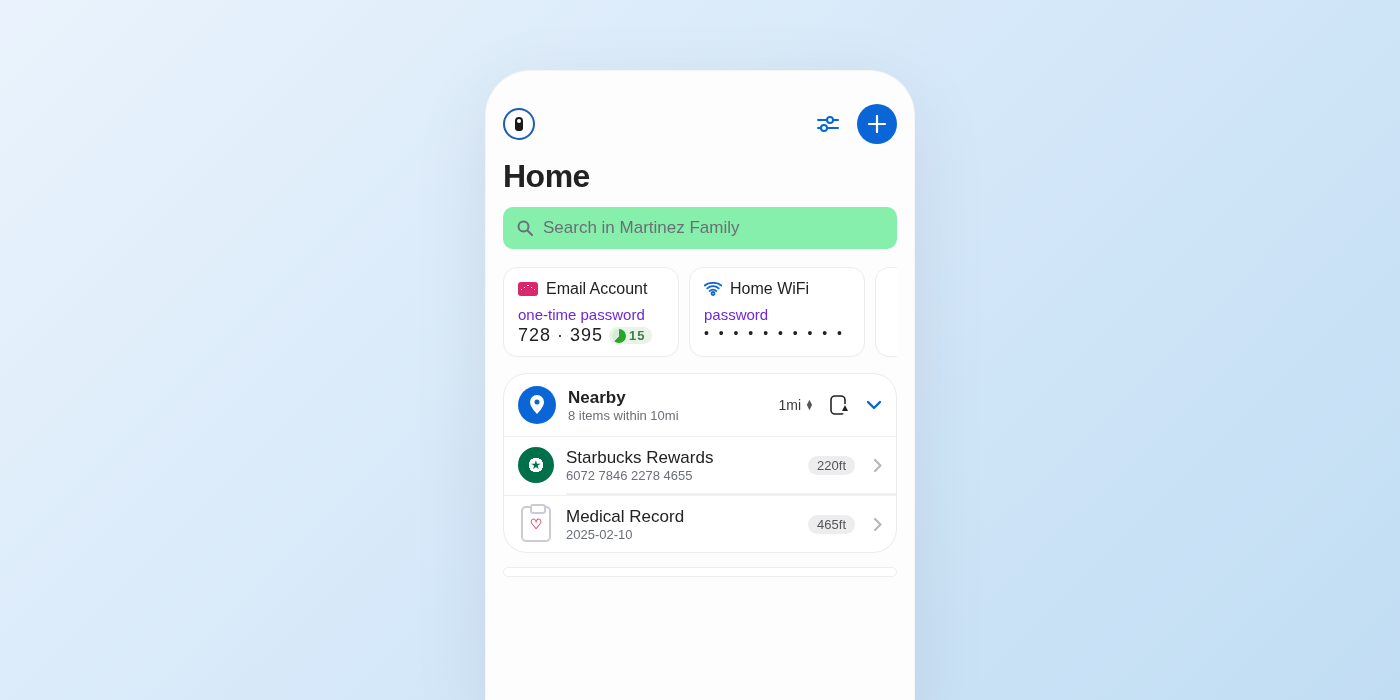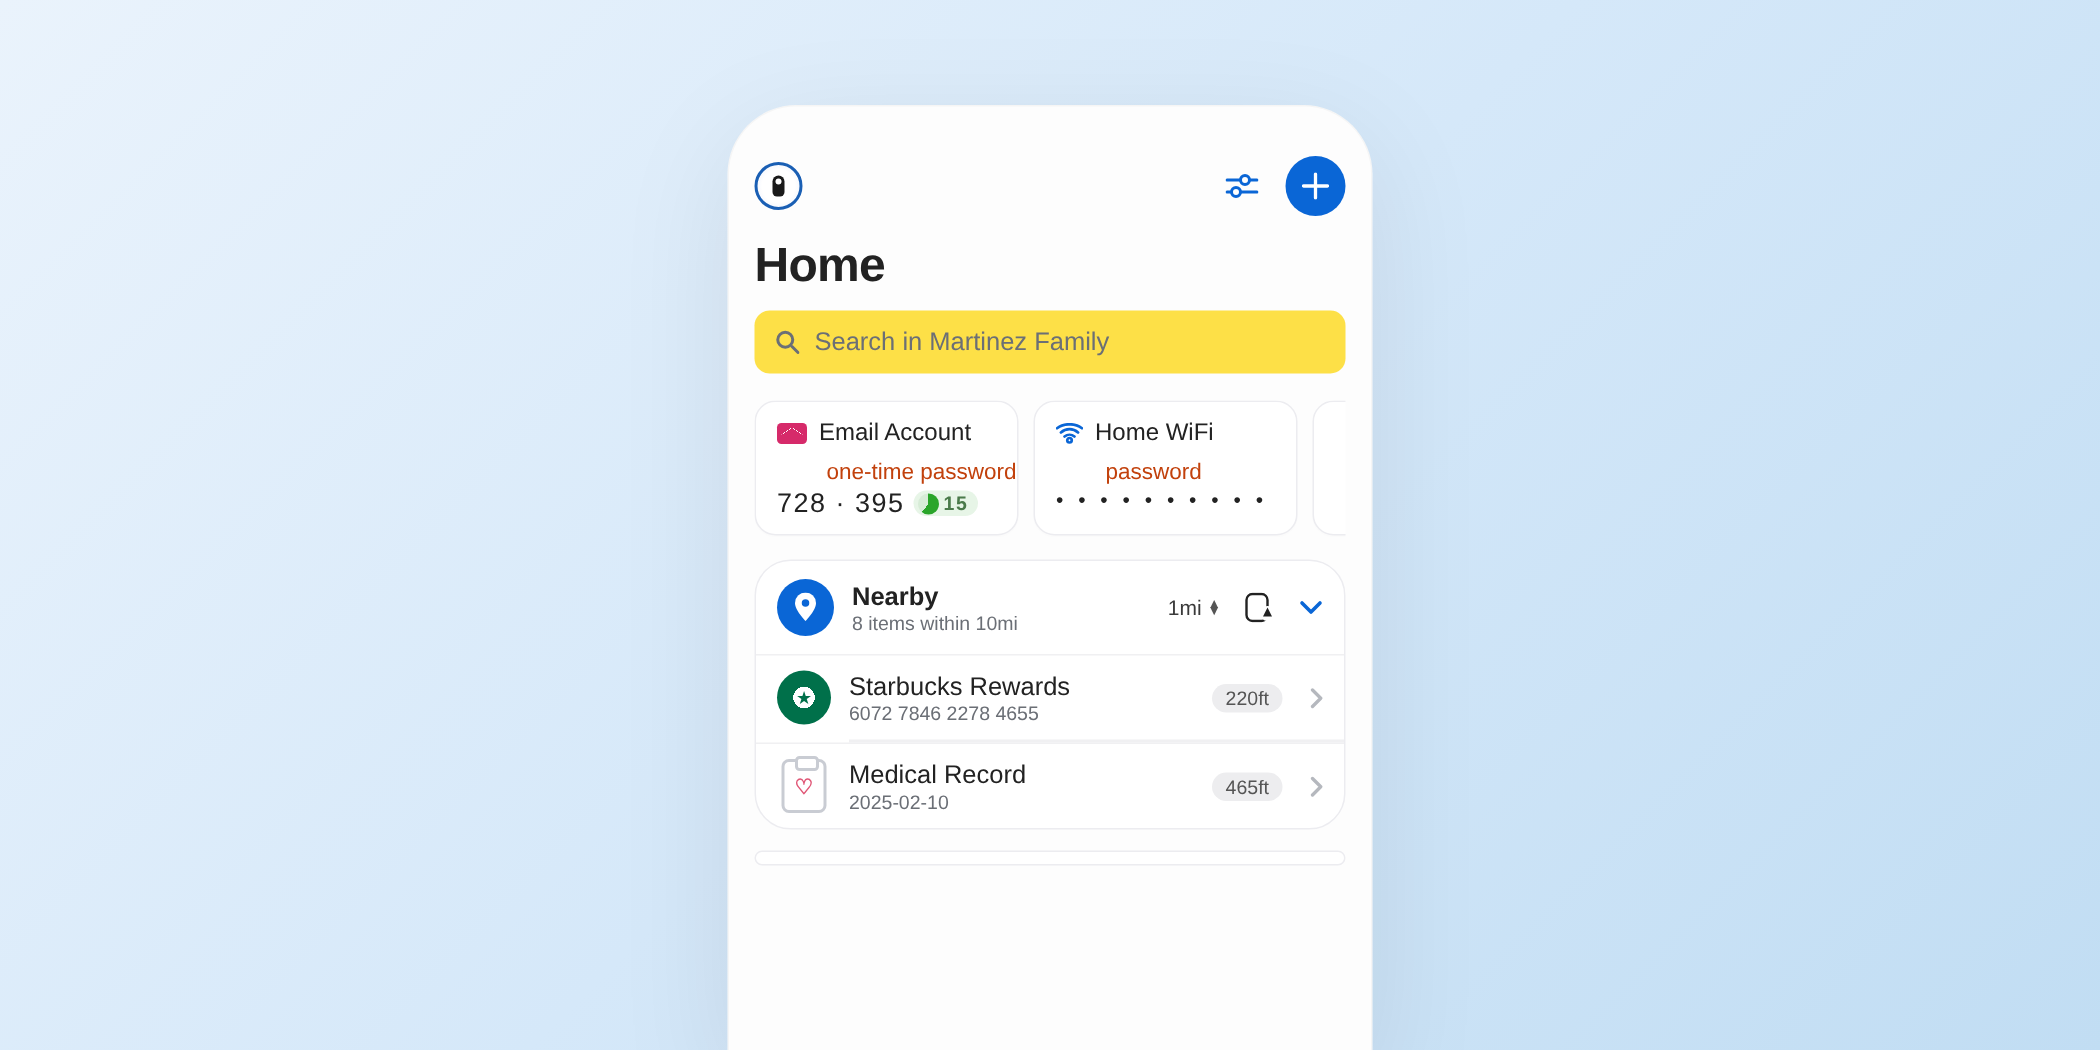--- a/index.html
+++ b/index.html
@@ -61,37 +61,37 @@
   }
   .top-actions { display:flex; align-items:center; gap:18px; }
   .filter-btn { color:#0a66d6; }
   .add-btn {
     width:40px; height:40px; border-radius:50%; background:#0a66d6;
     display:flex; align-items:center; justify-content:center;
     color:#fff; font-size:22px; font-weight:300;
   }
   h1.title { font-size:32px; font-weight:800; color:#222; letter-spacing:-0.5px; padding:4px 0 12px 0; }
   .search {
-    background:#fde047; border-radius:10px; height:42px;
+    background:#86efac; border-radius:10px; height:42px;
     display:flex; align-items:center; gap:10px; padding:0 14px;
     color:#6b6f76; font-size:17px;
   }
   .cards-row { display:flex; gap:10px; margin-top:18px; overflow:hidden; padding-bottom:2px; }
   .card {
     flex: 0 0 auto;
     width: 176px;
     background:#fff;
     border:1px solid #ececf0;
     border-radius:14px;
     padding:12px 14px 10px 14px;
     box-shadow: 0 1px 1px rgba(0,0,0,0.01);
   }
   .card:nth-child(3) { width: 54px; overflow:hidden; padding-right:0; }
   .card-head { display:flex; align-items:center; gap:8px; font-size:16px; color:#222; font-weight:500; white-space:nowrap; }
-  .card-sub { color:#c2410c; font-size:15px; margin-top:8px; white-space:nowrap;margin-left:33px; }
+  .card-sub { color:#6d28d9; font-size:15px; margin-top:8px; white-space:nowrap; }
   .card-val { color:#222; font-size:18px; font-weight:500; letter-spacing:1px; margin-top:2px; display:flex; align-items:center; gap:6px; white-space:nowrap;}
   .totp-pill {
     display:inline-flex; align-items:center; gap:3px;
     background:#e7f5e7; border-radius:10px; padding:1px 6px 1px 3px;
     font-size:13px; color:#4a7a4a; font-weight:600;
   }
   .totp-ring { width:14px; height:14px; border-radius:50%;
     background: conic-gradient(#2aa52a 0 220deg, #d7ecd7 220deg 360deg); }
   .dots { letter-spacing:3px; font-size:14px; }
 

